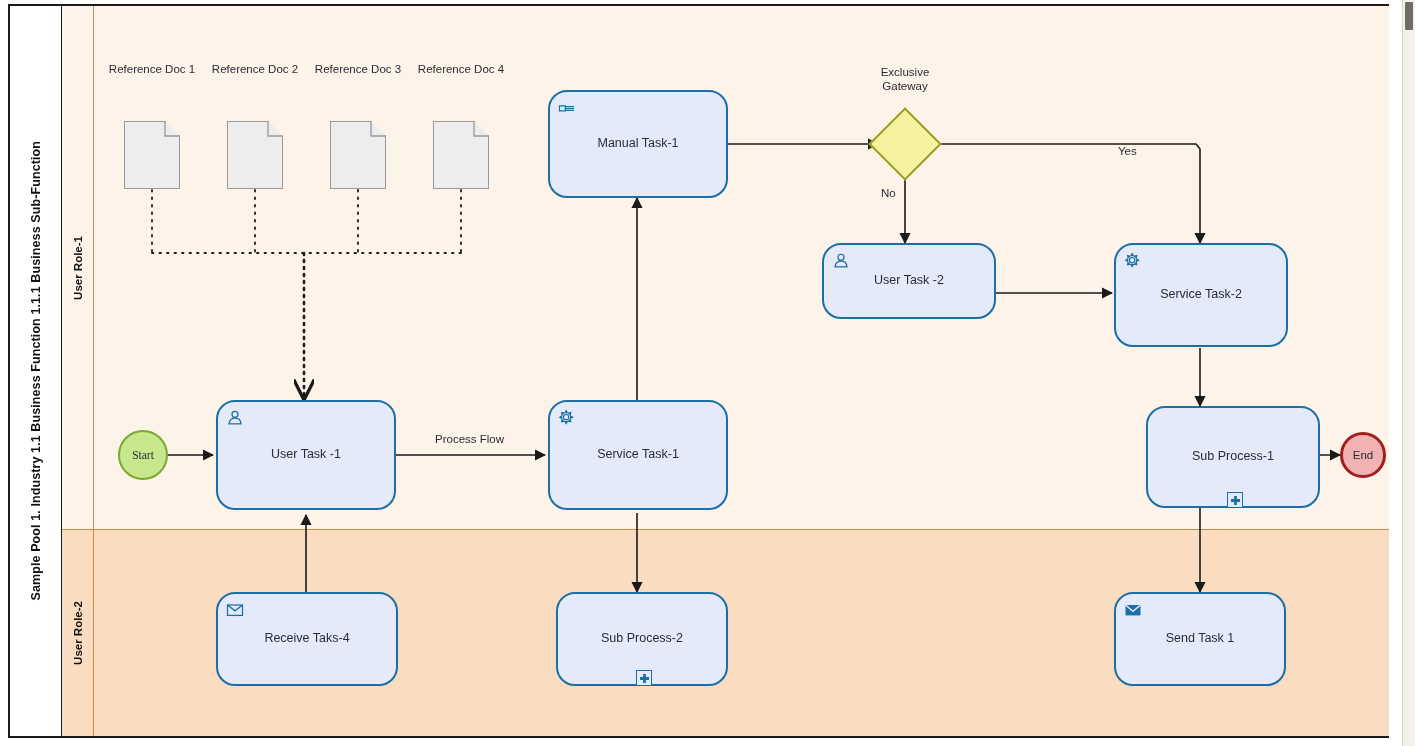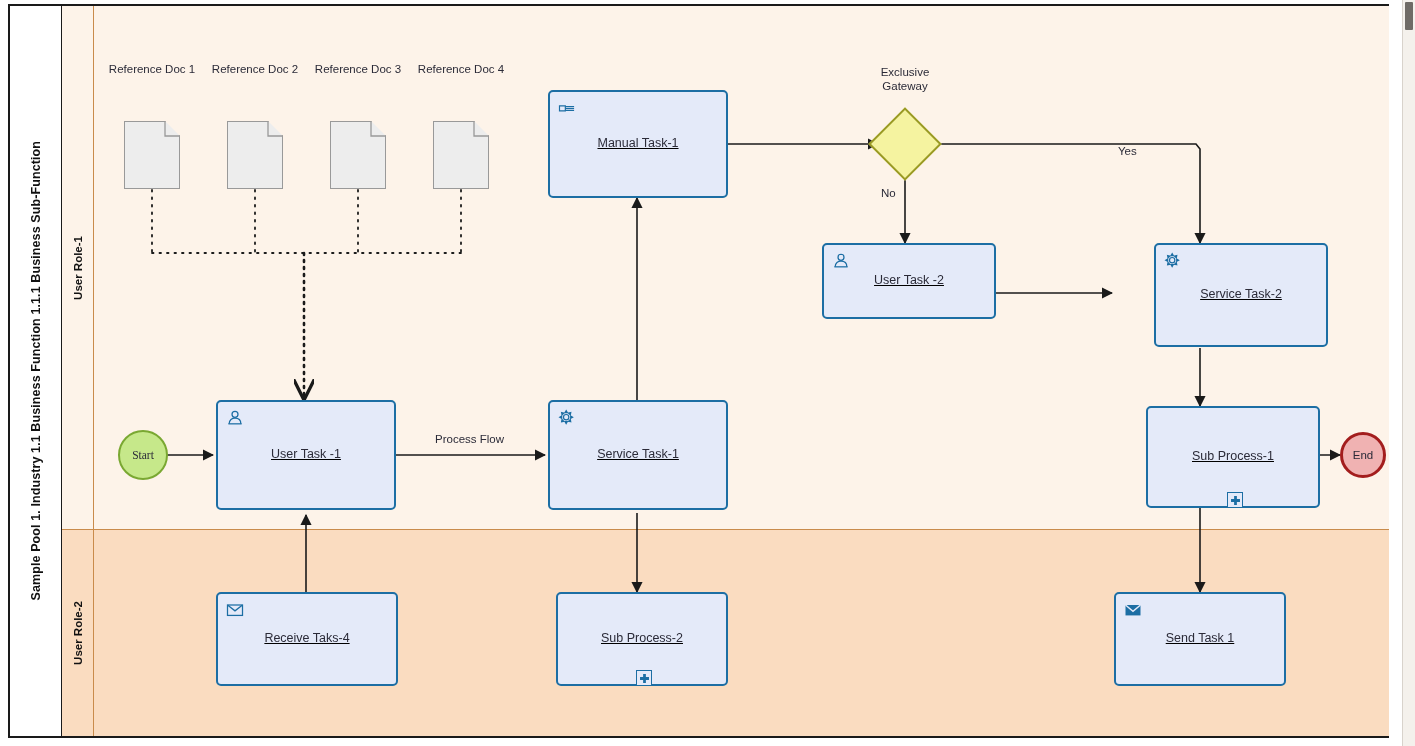--- a/index.html
+++ b/index.html
@@ -104,25 +104,24 @@
   }
 
   
   .node {
     position: absolute;
     box-sizing: border-box;
   }
   .task {
     background: #e4eaf9;
     border: 2.4px solid #1c6ea4;
-    border-radius: 5px;
+    border-radius: 19px;
     display: flex;
     align-items: center;
     justify-content: center;
-    text-decoration: underline;
   }
   .task-label {
     font-size: 12.5px;
     color: #2b2b38;
     text-align: center;
     line-height: 1.25;
     padding: 0 8px;
   }
   .task-icon {
     position: absolute;
@@ -408,21 +407,21 @@
 
   <div class="node task" style="left:822px; top:243px; width:174px; height:76px;">
     <svg class="task-icon" viewBox="0 0 24 24">
       <circle cx="12" cy="7.5" r="3.6" fill="none" stroke="#1c6ea4" stroke-width="1.5"></circle>
       <path d="M 5 19 C 5 14 8.5 12.2 12 12.2 C 15.5 12.2 19 14 19 19" fill="none" stroke="#1c6ea4" stroke-width="1.5"></path>
       <path d="M 4 19 L 20 19" fill="none" stroke="#1c6ea4" stroke-width="1.5"></path>
     </svg>
     <span class="task-label">User Task -2</span>
   </div>
 
-  <div class="node task" style="left:1114px; top:243px; width:174px; height:104px;margin-left:40px;">
+  <div class="node task" style="left:1114px; top:243px; width:174px; height:104px;">
     <svg class="task-icon" viewBox="0 0 24 24">
       <g fill="none" stroke="#1c6ea4" stroke-width="1.4">
         <circle cx="11" cy="11" r="3.2"></circle>
         <path d="M 11 3.2 L 12.4 5.6 L 9.6 5.6 Z"></path>
         <path d="M 11 18.8 L 9.6 16.4 L 12.4 16.4 Z"></path>
         <path d="M 3.2 11 L 5.6 9.6 L 5.6 12.4 Z"></path>
         <path d="M 18.8 11 L 16.4 12.4 L 16.4 9.6 Z"></path>
         <path d="M 5.5 5.5 L 8.2 6.0 L 6.0 8.2 Z"></path>
         <path d="M 16.5 16.5 L 13.8 16.0 L 16.0 13.8 Z"></path>
         <path d="M 16.5 5.5 L 16.0 8.2 L 13.8 6.0 Z"></path>

